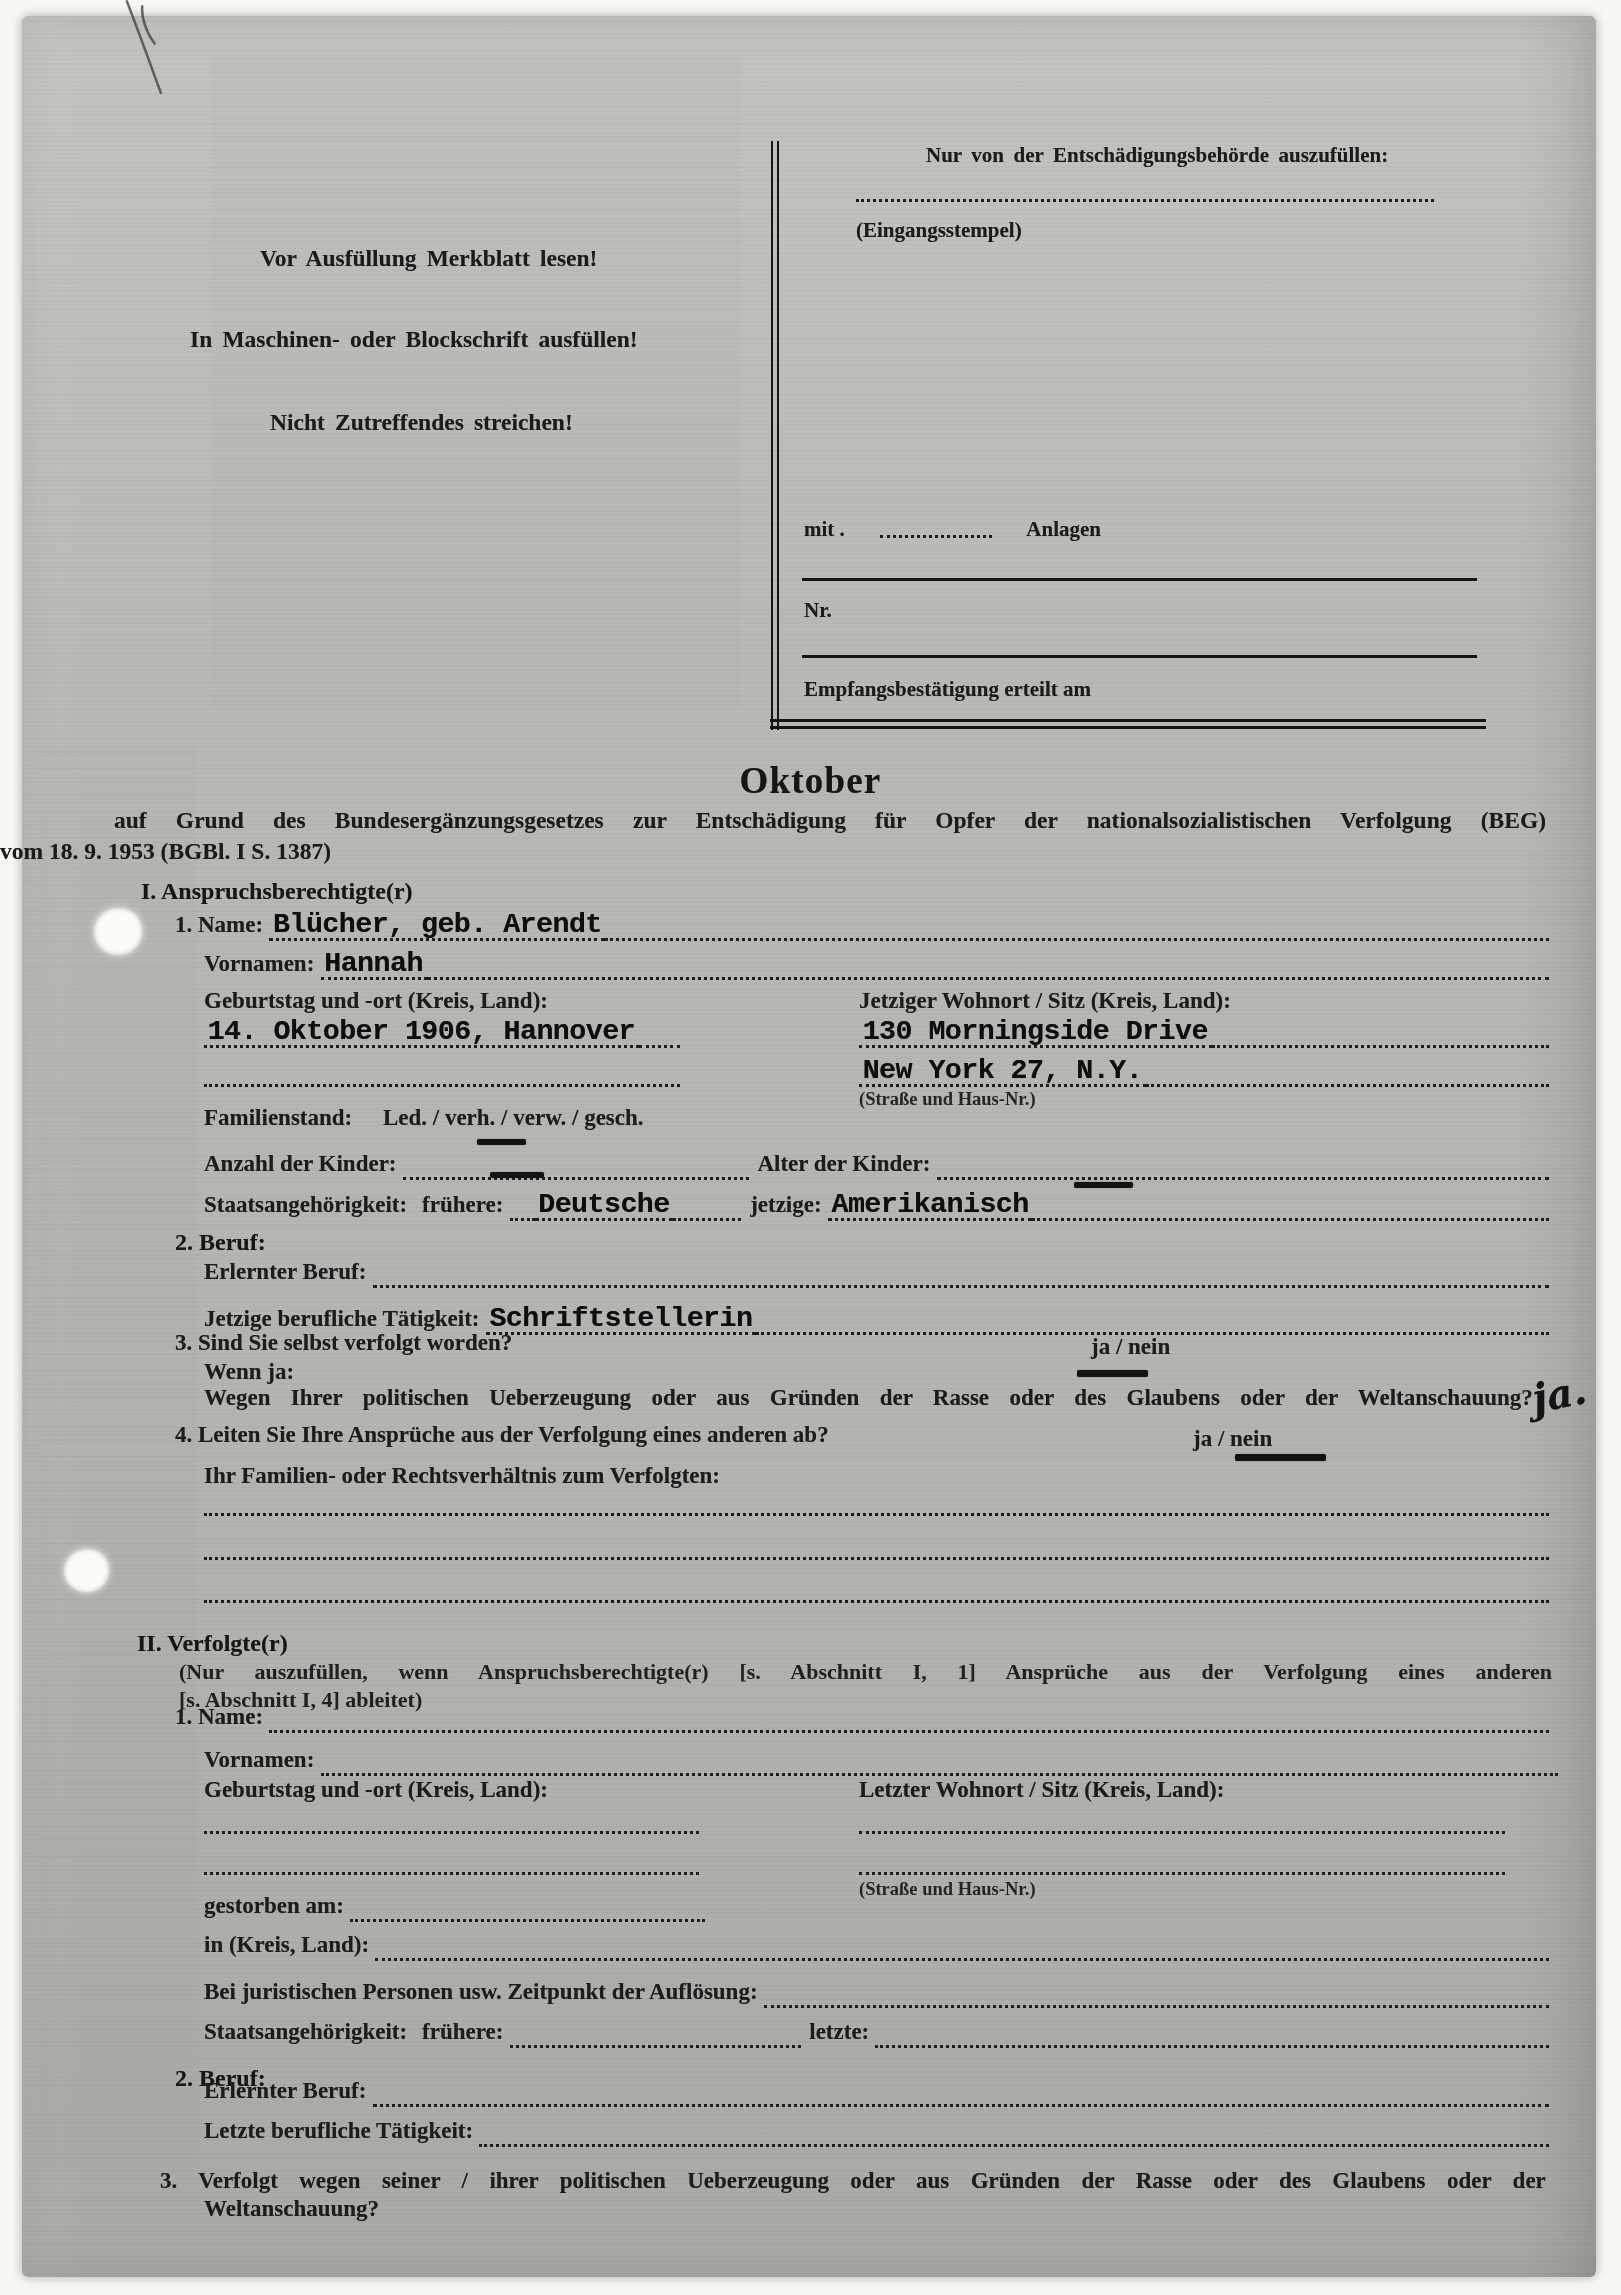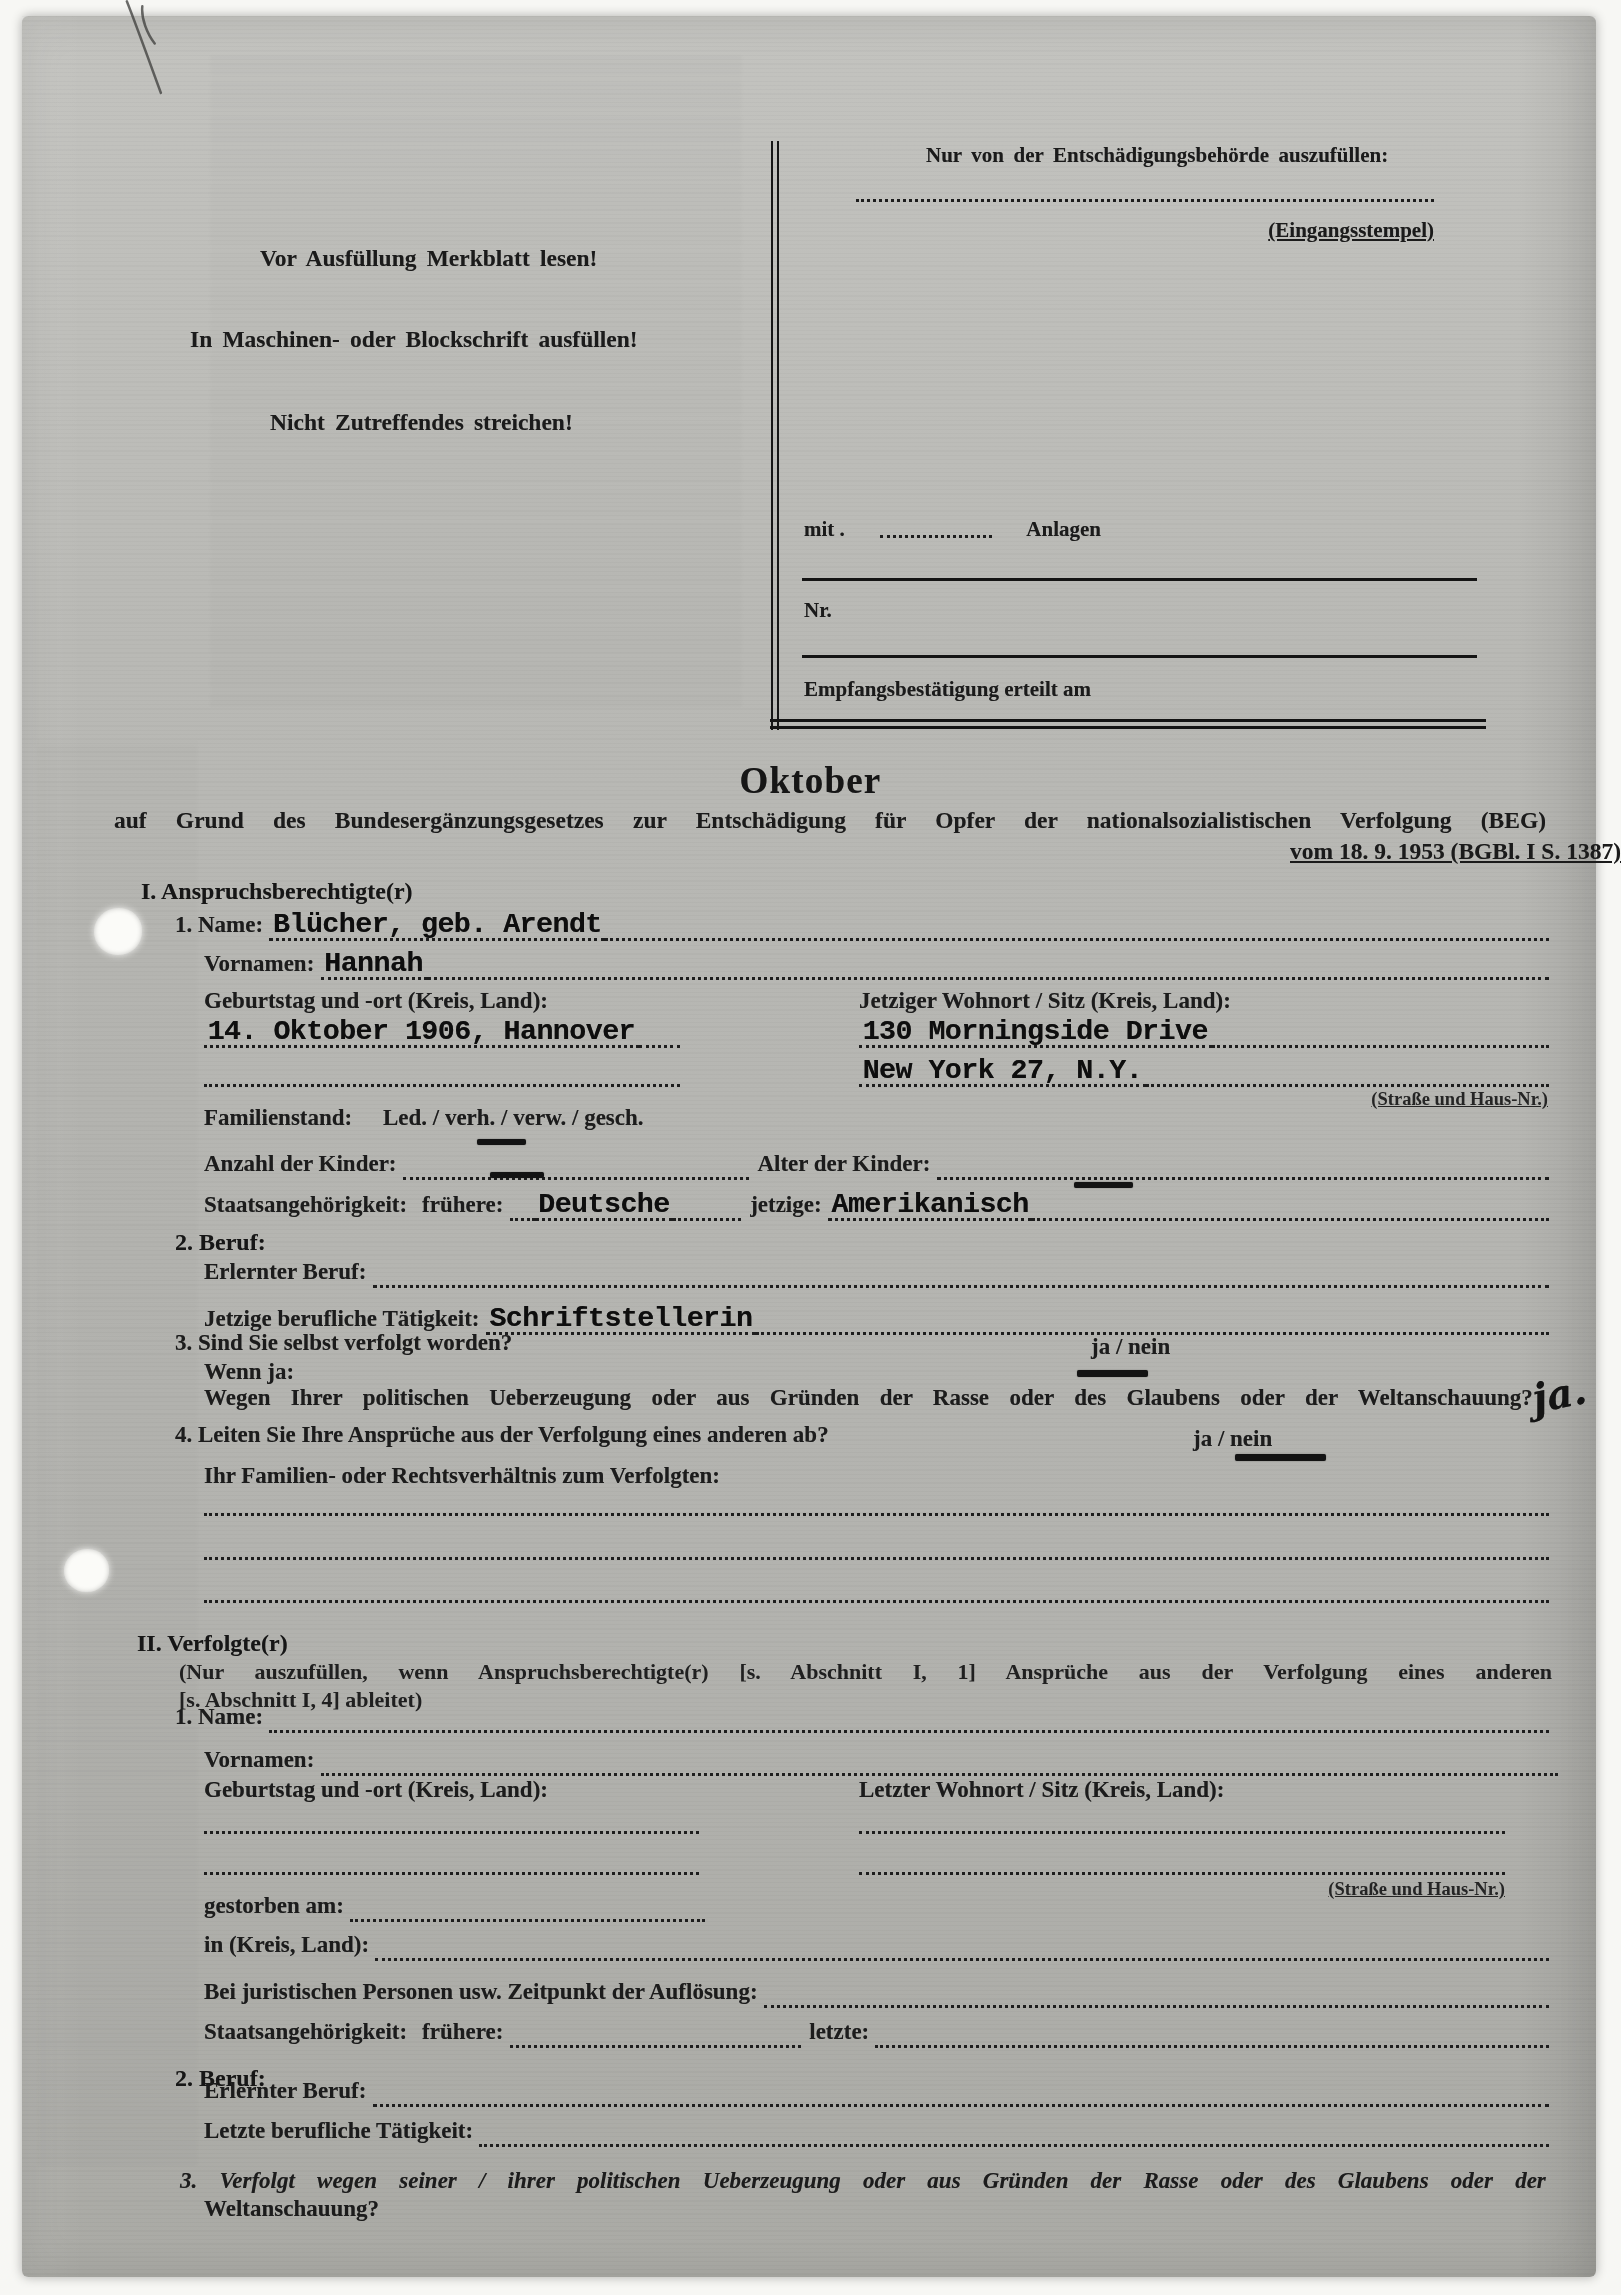--- a/index.html
+++ b/index.html
@@ -45,21 +45,21 @@
   .vline{position:absolute;width:4.3px;border-left:2.5px solid #161616;border-right:2.5px solid #161616;}
   .bar{position:absolute;background:#131313;border-radius:1.9px;box-shadow:0 0 1.2px rgba(0,0,0,.5);}
   .hole{position:absolute;background:#fbfbf8;border-radius:52% 48% 50% 50%;
     box-shadow:inset 0 0 5px rgba(0,0,0,.22), 0 0 7.4px rgba(251,251,248,.9);}
   .h1{font:700 37px/1 "Liberation Serif", serif;color:#161616;text-align:center;width:100%;
     letter-spacing:1.2px;text-shadow:0 0 0.6px rgba(0,0,0,.4);}
   .sub{font:700 23.5px/1.15 "Liberation Serif", serif;color:#1b1b1b;text-shadow:0 0 0.6px rgba(0,0,0,.3);}
   .sect{font:700 24px/1.1 "Liberation Serif", serif;color:#161616;text-shadow:0 0 0.6px rgba(0,0,0,.35);}
   .note{font:700 22px/1.2 "Liberation Serif", serif;color:#202020;}
   .just{text-align:justify;text-align-last:justify;}
-  .center{text-align:right;text-decoration:underline;}
+  .center{text-align:left;}
   .wsp{word-spacing:4.3px;}
   .hand{
     position:absolute;font:700 italic 40px/1 "DejaVu Serif", serif;color:#141414;
     transform:rotate(-11deg);text-shadow:0 0 0.6px rgba(0,0,0,.5);
   }
   .boxlbl{font:700 21px/1.15 "Liberation Serif", serif;color:#1b1b1b;white-space:nowrap;
     text-shadow:0 0 0.6px rgba(0,0,0,.35);}
 </style>
 </head>
 <body>
@@ -236,15 +236,15 @@
 <div class="abs sect" style="left:175px;top:2065px;">2. Beruf:</div>
 <div class="row" style="left:204px;top:2072px;right:72px;">
   <span class="lbl">Erlernter Beruf:</span>
   <span class="dots"></span>
 </div>
 <div class="row" style="left:204px;top:2112px;right:72px;">
   <span class="lbl">Letzte berufliche Tätigkeit:</span>
   <span class="dots"></span>
 </div>
 
-<div class="abs lbl just" style="left:180px;top:2168px;right:69px;white-space:normal;font-style:italic;">3. Verfolgt wegen seiner / ihrer politischen Ueberzeugung oder aus Gründen der Rasse oder des Glaubens oder der</div>
+<div class="abs lbl just" style="left:160px;top:2168px;right:69px;white-space:normal;">3. Verfolgt wegen seiner / ihrer politischen Ueberzeugung oder aus Gründen der Rasse oder des Glaubens oder der</div>
 <div class="abs lbl" style="left:204px;top:2196px;">Weltanschauung?</div>
 
 
 </body></html>

